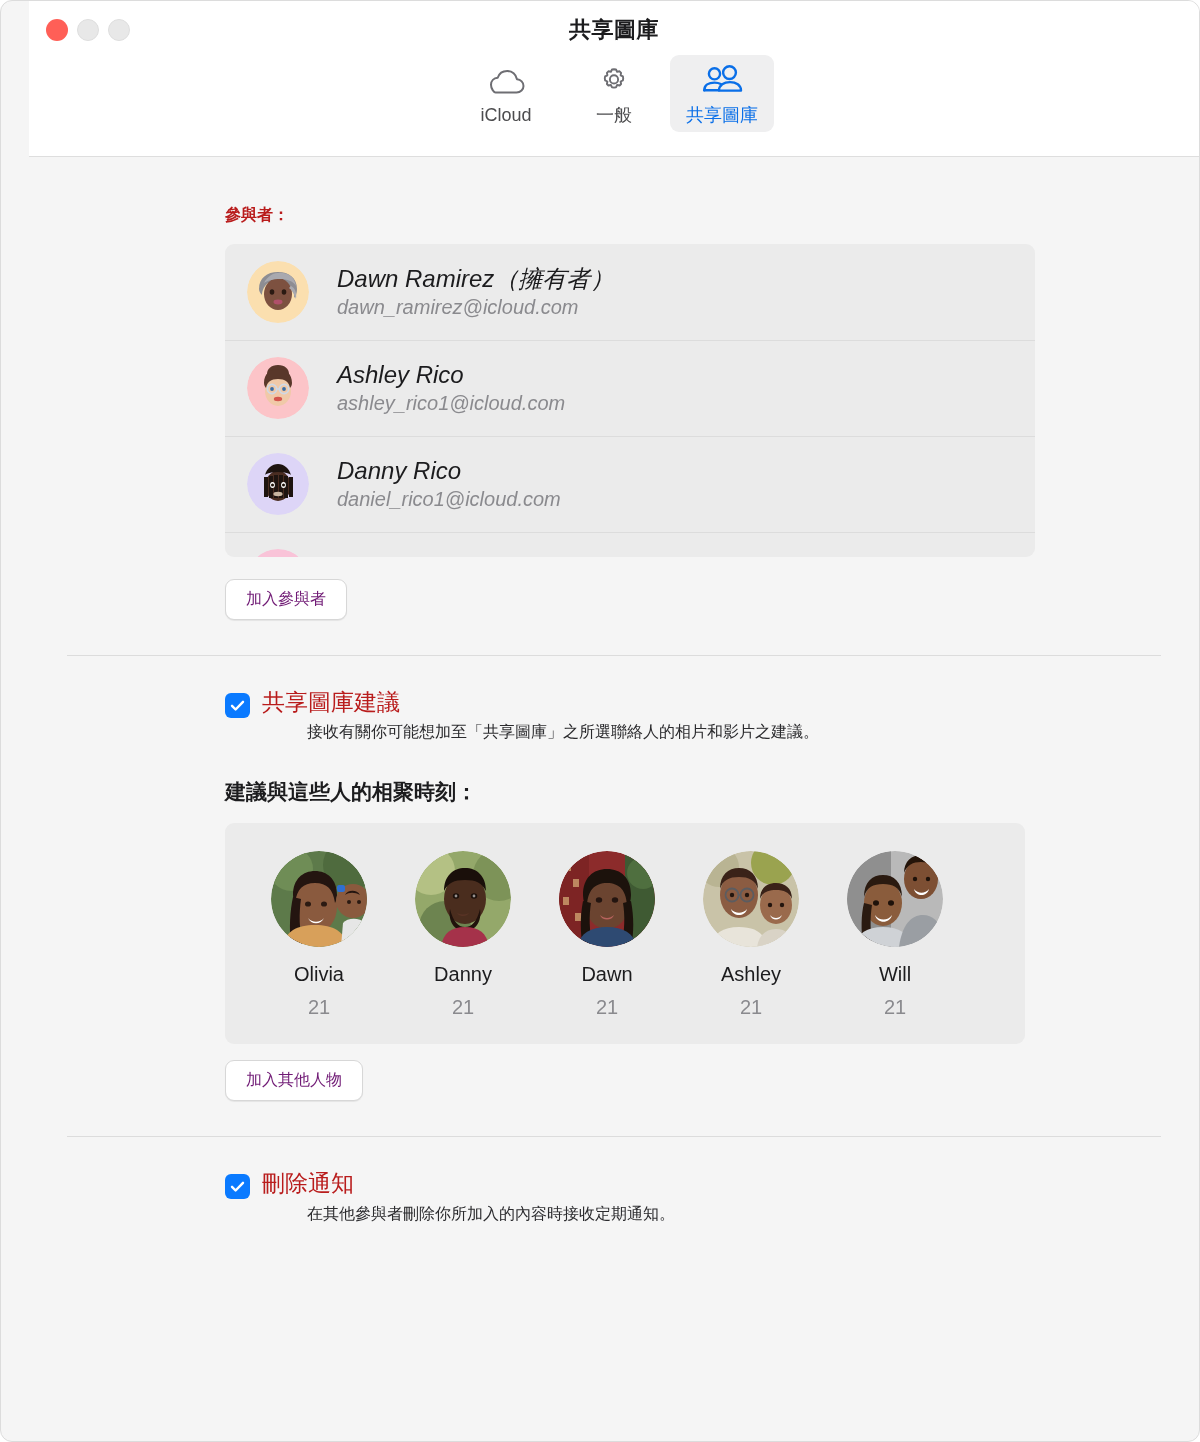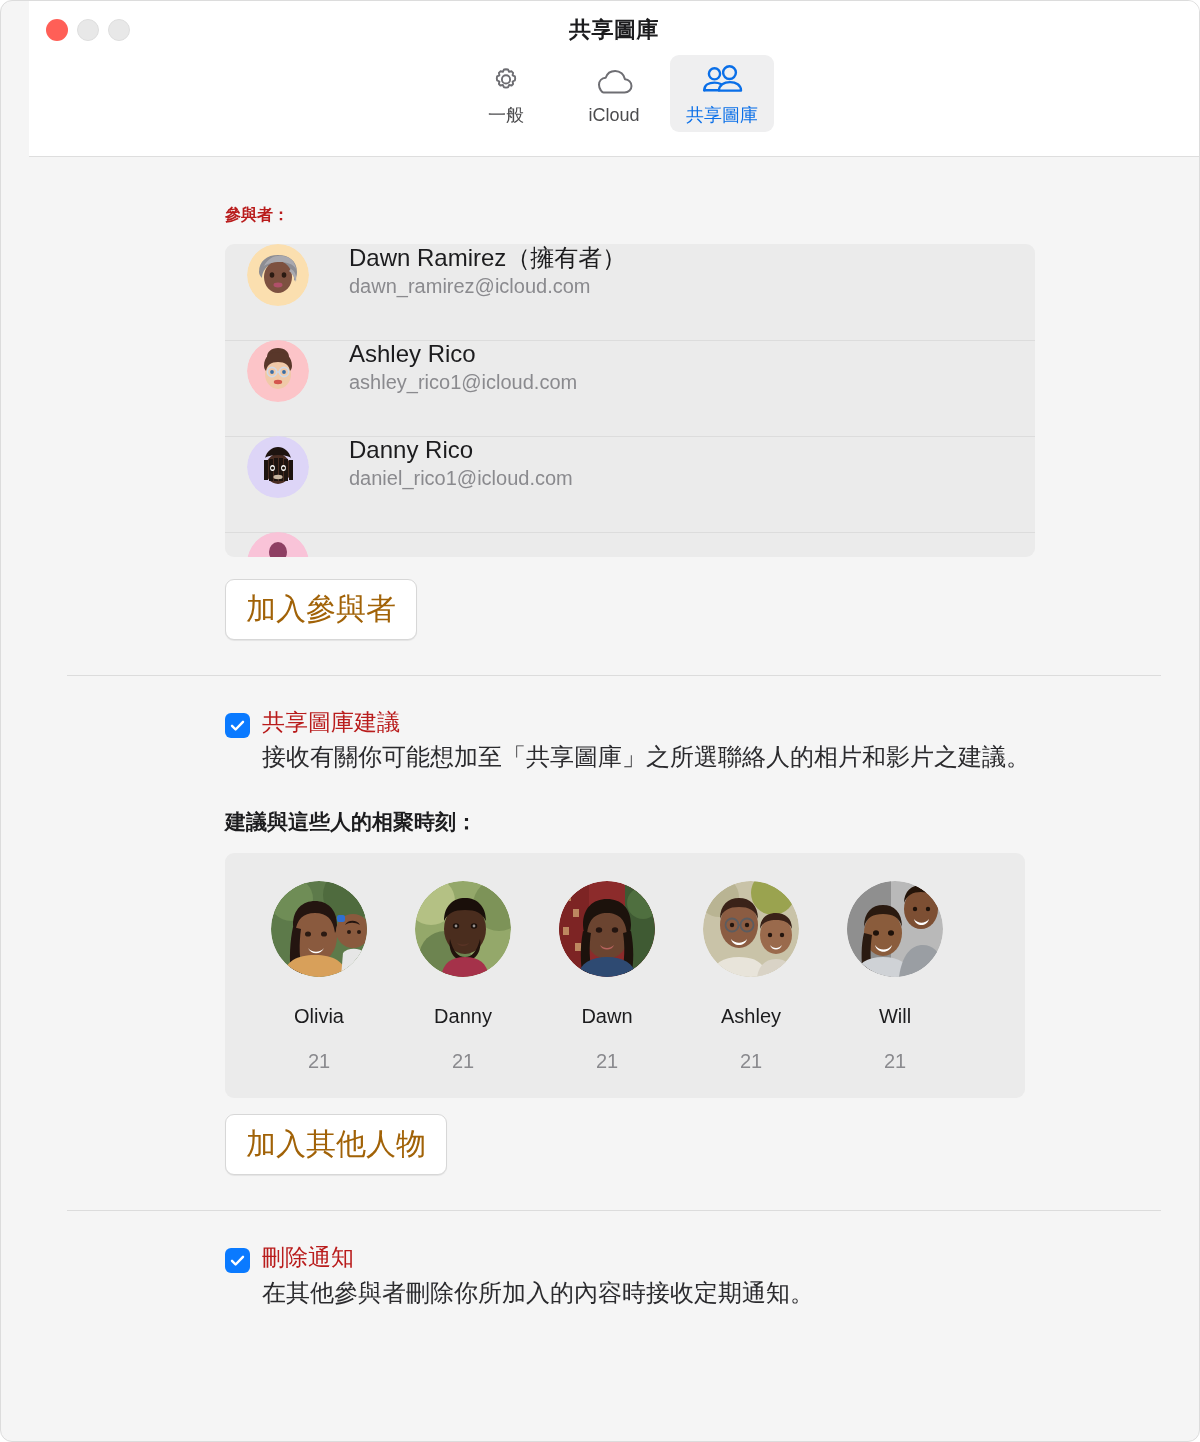--- a/index.html
+++ b/index.html
@@ -112,24 +112,26 @@
     margin: 18px 0 0 158px;
     width: 810px;
     height: 313px;
     background: #ebebeb;
     border-radius: 9px;
     overflow: hidden;
   }
 
   .participant-row {
     display: flex;
-    gap: 40px;
+    align-items: center;
+    gap: 28px;
     height: 96px;
     padding: 0 22px;
     position: relative;
+    font-style: italic;
   }
   .participant-row + .participant-row::before {
     content: "";
     position: absolute;
     top: 0; left: 0; right: 0;
     height: 1px;
     background: #dcdcdc;
   }
 
   .memoji {
@@ -155,22 +157,22 @@
 
   
   .btn {
     display: inline-flex;
     align-items: center;
     justify-content: center;
     background: #ffffff;
     border: 1px solid #d7d7d7;
     border-radius: 9px;
     box-shadow: 0 1px 1px rgba(0,0,0,0.07);
-    font-size: 30px;
-    color: #a16207;
+    font-size: 16px;
+    color: #701a75;
     padding: 9px 20px;
     cursor: default;
     font-family: inherit;
   }
 
   .btn-row { margin-left: 158px; }
   .btn-add-participant { margin-top: 22px; }
   .btn-add-people { margin-top: 16px; }
   .btn-delete-library { margin-top: 0; }
 
@@ -200,23 +202,24 @@
   }
   .checkbox svg { width: 17px; height: 17px; display: block; }
 
   .check-texts { display: flex; flex-direction: column; gap: 7px; }
   .check-title {
     font-size: 23px;
     color: #b91c1c;
     line-height: 1.1;
   }
   .check-desc {
-    font-size: 24px;
+    font-size: 16px;
     color: #2b2b2e;
     line-height: 1.25;
+    margin-left: 45px;
   }
 
   
   .people-label {
     font-size: 21px;
     font-weight: 700;
     color: #1c1c1e;
     margin-left: 158px;
     padding-top: 36px;
   }
@@ -228,21 +231,21 @@
     border-radius: 9px;
     padding: 28px 22px 26px;
     display: flex;
     gap: 0;
   }
   .person {
     width: 144px;
     display: flex;
     flex-direction: column;
     align-items: center;
-    gap: 12px;
+    gap: 0;
     cursor: default;
   }
   .person-photo {
     width: 96px; height: 96px;
     border-radius: 50%;
     overflow: hidden;
     position: relative;
   }
   .person-photo svg { display:block; width:100%; height:100%; }
   .person-name {
@@ -302,35 +305,35 @@
       <span class="light min"></span>
       <span class="light max"></span>
     </div>
 
     <div class="window-title">共享圖庫</div>
 
     <div class="tabs">
 
       <div class="tab">
         <span class="tab-icon">
+          <svg width="44" height="32" viewBox="0 0 44 32" fill="none">
+            <path d="M11.5 26.5h21c4.1 0 7-3.0 7-6.6 0-3.5-2.7-6.4-6.5-6.6-.9-4.9-4.9-8.3-9.8-8.3-4.4 0-8.2 2.8-9.5 6.8-3.9.3-6.7 3.2-6.7 7.0 0 4.0 3.0 7.7 4.5 7.7z" stroke="#6e6e73" stroke-width="2" stroke-linejoin="round"></path>
+          </svg>
+        </span>
+        <span class="tab-label">iCloud</span>
+      </div>
+
+      <div class="tab">
+        <span class="tab-icon">
           <svg width="36" height="36" viewBox="0 0 36 36" fill="none">
             <path d="M18 5.2l2.0.3 1.1 2.3 2.5-.5 1.5 1.5-.5 2.5 2.3 1.1.3 2.0-.3 2.0-2.3 1.1.5 2.5-1.5 1.5-2.5-.5-1.1 2.3-2.0.3-2.0-.3-1.1-2.3-2.5.5-1.5-1.5.5-2.5-2.3-1.1-.3-2.0.3-2.0 2.3-1.1-.5-2.5 1.5-1.5 2.5.5 1.1-2.3z" stroke="#6e6e73" stroke-width="1.9" stroke-linejoin="round"></path>
             <circle cx="18" cy="15.4" r="4.1" stroke="#6e6e73" stroke-width="1.9"></circle>
           </svg>
         </span>
         <span class="tab-label">一般</span>
-      </div>
-
-      <div class="tab">
-        <span class="tab-icon">
-          <svg width="44" height="32" viewBox="0 0 44 32" fill="none">
-            <path d="M11.5 26.5h21c4.1 0 7-3.0 7-6.6 0-3.5-2.7-6.4-6.5-6.6-.9-4.9-4.9-8.3-9.8-8.3-4.4 0-8.2 2.8-9.5 6.8-3.9.3-6.7 3.2-6.7 7.0 0 4.0 3.0 7.7 4.5 7.7z" stroke="#6e6e73" stroke-width="2" stroke-linejoin="round"></path>
-          </svg>
-        </span>
-        <span class="tab-label">iCloud</span>
       </div>
 
       <div class="tab selected">
         <span class="tab-icon">
           <svg width="46" height="34" viewBox="0 0 46 34" fill="none">
             <circle cx="15.5" cy="8.8" r="5.6" stroke="#0a6fe8" stroke-width="2.4"></circle>
             <circle cx="30.5" cy="7.6" r="6.4" stroke="#0a6fe8" stroke-width="2.4"></circle>
             <path d="M5.3 25.2c0-4.8 4.4-7.6 10.2-7.6 2.4 0 4.6.5 6.3 1.4" stroke="#0a6fe8" stroke-width="2.4" stroke-linecap="round"></path>
             <path d="M5.3 25.2h14.6" stroke="#0a6fe8" stroke-width="2.4" stroke-linecap="round"></path>
             <path d="M20.0 25.6c0-5.4 4.9-8.5 11.0-8.5s11.0 3.1 11.0 8.5z" stroke="#0a6fe8" stroke-width="2.4" stroke-linejoin="round"></path>

